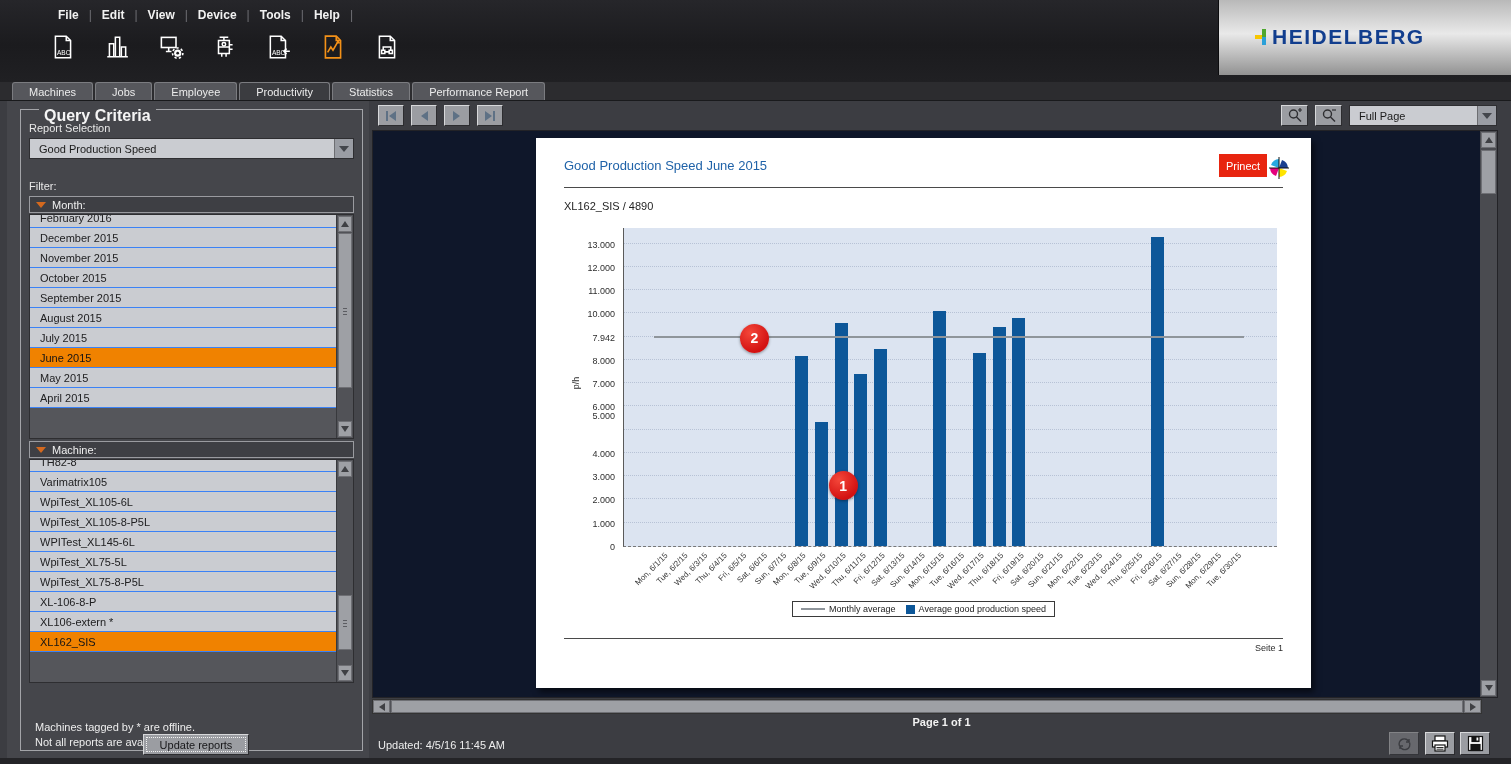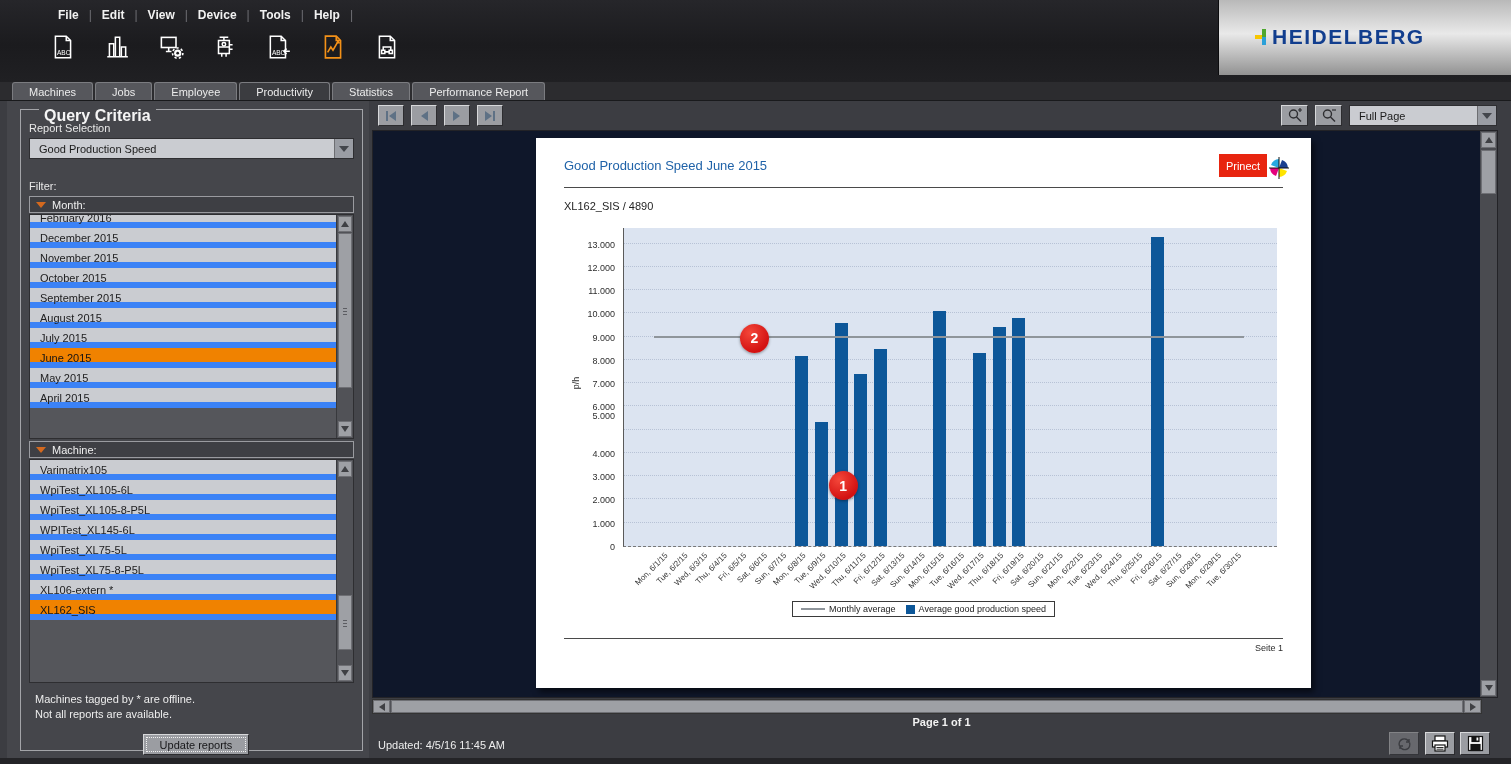--- a/index.html
+++ b/index.html
@@ -46,36 +46,36 @@
   .dd-arrow{width:19px;height:100%;background:#9a9da4;border-left:1px solid #6d6e72;
     display:flex;align-items:center;justify-content:center;}
   .dd-arrow:after{content:"";border:5px solid transparent;border-top:6px solid #43464c;margin-top:6px;}
   .sect-hdr{position:absolute;left:8px;right:8px;height:17px;background:#3e3f44;
     border:1px solid #9a9ba0;display:flex;align-items:center;color:#f0f0f0;font-size:11px;}
   .sect-hdr .tri{width:0;height:0;border:5px solid transparent;border-top:6px solid #d4691e;
     margin:5px 6px 0 6px;}
   .listbox{position:absolute;left:8px;right:8px;background:#55565b;border:1px solid #2e2e31;
     overflow:hidden;}
   .list-rows{position:absolute;left:0;top:0;right:17px;bottom:0;overflow:hidden;}
-  .list-item{height:20px;background:#caccd1;border-bottom:6px solid #3b82f6;color:#202022;
+  .list-item{height:20px;background:#caccd1;border-bottom:1px solid #3b82f6;color:#202022;
     font-size:11px;line-height:20px;padding-left:10px;white-space:nowrap;cursor:default;}
   .list-item.selected{background:#f08200;color:#141414;}
   
   .sb{position:absolute;top:0;bottom:0;right:0;width:17px;background:#515257;border-left:1px solid #38393d;}
   .sb-btn{position:absolute;left:1px;right:1px;height:16px;background:#9ea0a5;border:1px solid #6e6f74;
     display:flex;align-items:center;justify-content:center;}
   .sb-btn.up{top:1px;} .sb-btn.down{bottom:1px;}
   .tri-up{border:4px solid transparent;border-bottom:6px solid #3f4044;margin-top:-4px;}
   .tri-dn{border:4px solid transparent;border-top:6px solid #3f4044;margin-bottom:-4px;}
   .tri-lf{border:4px solid transparent;border-right:6px solid #3f4044;margin-left:-4px;}
   .tri-rt{border:4px solid transparent;border-left:6px solid #3f4044;margin-right:-4px;}
   .sb-thumb{position:absolute;left:1px;right:1px;background:#9ea0a5;border:1px solid #6e6f74;}
   .grip{position:absolute;left:4px;right:4px;top:50%;height:7px;margin-top:-3px;
     background:repeating-linear-gradient(180deg,#5c5d62 0 1px,transparent 1px 3px);}
-  .note{position:absolute;color:#ededed;font-size:11px;left:14px;}
+  .note{position:absolute;color:#ededed;font-size:11px;left:14px;margin-top:28px;}
   .btn{background:#9b9da2;border:1px solid #2c2c2f;border-top-color:#d7d8da;border-left-color:#d7d8da;
     color:#17171a;font-size:11px;display:flex;align-items:center;justify-content:center;cursor:default;}
   .update-btn{position:absolute;outline:1px dotted #f2f2f2;outline-offset:-4px;}
 
   
   .main{position:absolute;left:370px;top:0;width:1141px;height:658px;}
   .navrow{position:absolute;left:0;top:4px;height:22px;width:100%;}
   .nav-btn{position:absolute;top:0;width:26px;height:21px;}
   .zoom-btn{position:absolute;top:0;width:27px;height:21px;}
   .viewer{position:absolute;left:2px;top:29px;width:1126px;height:568px;background:#0f172a;
@@ -271,26 +271,28 @@
           </div>
         </div>
 
         <div class="sect-hdr" style="top:331px;">
           <span class="tri"></span>
           <span>Machine:</span>
         </div>
 
         <div class="listbox" style="top:349px;height:224px;">
           <div class="list-rows" id="machine-list">
+              <div class="list-item" style="margin-top: -8px;">TH82-8</div>
               <div class="list-item">Varimatrix105</div>
               <div class="list-item">WpiTest_XL105-6L</div>
               <div class="list-item">WpiTest_XL105-8-P5L</div>
               <div class="list-item">WPITest_XL145-6L</div>
               <div class="list-item">WpiTest_XL75-5L</div>
               <div class="list-item">WpiTest_XL75-8-P5L</div>
+              <div class="list-item">XL-106-8-P</div>
               <div class="list-item">XL106-extern *</div>
               <div class="list-item selected">XL162_SIS</div>
             </div>
           <div class="sb">
             <div class="sb-btn up">
                 <span class="tri-up"></span>
               </div>
             <div class="sb-thumb" style="top:135px;height:55px;">
                 <span class="grip"></span>
               </div>
@@ -376,21 +378,21 @@
           <div class="yaxis" id="yaxis">
               <div class="ytick" style="bottom: -5px;">0</div>
               <div class="ytick" style="bottom: 18.2692px;">1.000</div>
               <div class="ytick" style="bottom: 41.5385px;">2.000</div>
               <div class="ytick" style="bottom: 64.8077px;">3.000</div>
               <div class="ytick" style="bottom: 88.0769px;">4.000</div>
               <div class="ytick" style="bottom: 126px;">5.000</div>
               <div class="ytick" style="bottom: 134.615px;">6.000</div>
               <div class="ytick" style="bottom: 157.885px; margin-left: 48px;">7.000</div>
               <div class="ytick" style="bottom: 181.154px;">8.000</div>
-              <div class="ytick" style="bottom: 204.423px;">9.000</div>
+              <div class="ytick" style="bottom: 204.423px;">7.942</div>
               <div class="ytick" style="bottom: 227.692px;">10.000</div>
               <div class="ytick" style="bottom: 250.962px;">11.000</div>
               <div class="ytick" style="bottom: 274.231px;">12.000</div>
               <div class="ytick" style="bottom: 297.5px;">13.000</div>
             </div>
           <div class="plot" id="plot">
               <div class="gridline" style="bottom: 23.2692px;"></div>
               <div class="gridline" style="bottom: 46.5385px;"></div>
               <div class="gridline" style="bottom: 69.8077px;"></div>
               <div class="gridline" style="bottom: 93.0769px;"></div>

